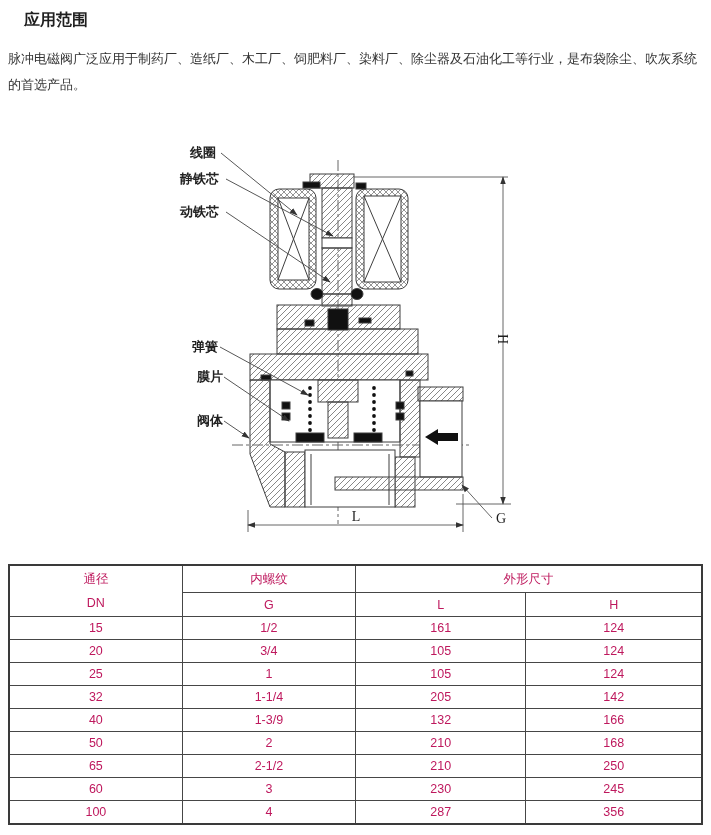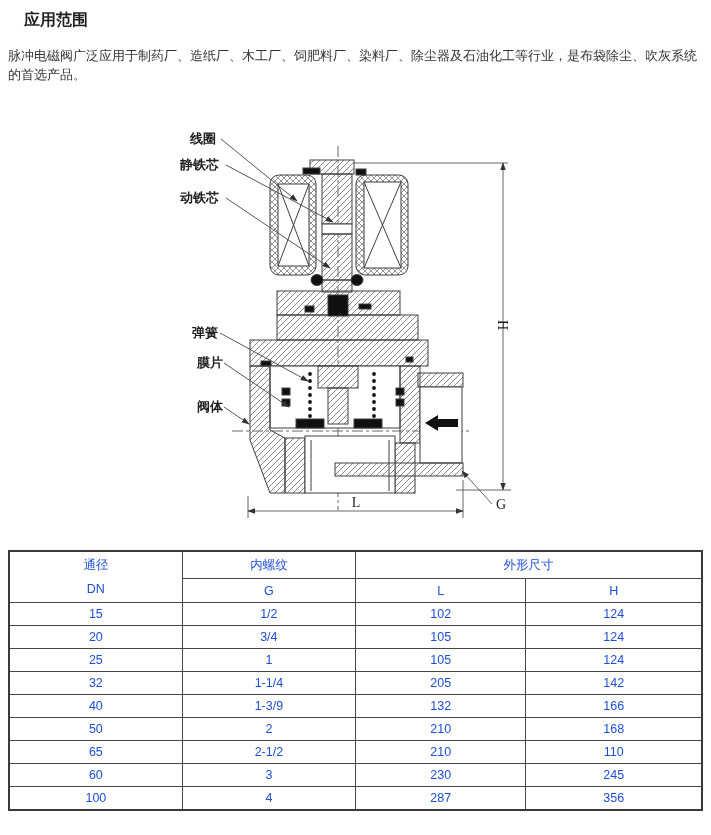--- a/index.html
+++ b/index.html
@@ -1,26 +1,26 @@
 <!DOCTYPE html>
 <html><head>
 <meta charset="utf-8">
 <style>
   html,body{margin:0;padding:0;background:#fff;}
   body{width:711px;height:835px;overflow:hidden;color:#2f2f2f;
        font-family:"Liberation Sans","DejaVu Sans",sans-serif;}
   .wrap{padding:8px 8px 0 8px;}
   .sec-title{font-size:16px;font-weight:700;margin:2px 0 15px 16px;color:#1f1f1f;}
-  .desc{font-size:13px;line-height:19px;margin:0;color:#333;}
+  .desc{font-size:13px;line-height:26px;margin:0;color:#333;}
   .diagram{margin:34px 0 0 162px;width:350px;height:420px;}
   .sec-title2{font-size:15px;font-weight:700;margin:28px 0 0 0;color:#1f1f1f;}
   table.dims{width:695px;margin-top:12px;border-collapse:collapse;table-layout:fixed;
              border:2px solid #3a3a3a;}
   table.dims th,table.dims td{border:1px solid #464646;text-align:center;vertical-align:middle;
-             font-size:12.5px;font-weight:400;color:#1d4ed8;padding:0;}
+             font-size:12.5px;font-weight:400;color:#be185d;padding:0;}
   table.dims thead tr.r1 th{height:26px;}
   table.dims thead tr.r2 th{height:23px;}
   table.dims tbody td{height:22px;}
   .dn-cell div{line-height:24px;}
   svg text.part{font-size:13px;font-weight:700;fill:#222;
        font-family:"Liberation Sans","DejaVu Sans",sans-serif;}
   svg text.dim{font-size:14px;fill:#1d1d1d;font-family:"Liberation Serif","DejaVu Serif",serif;}
 </style>
 </head>
 <body>
@@ -170,21 +170,21 @@
       <tr class="r2">
         <th>G</th>
         <th>L</th>
         <th>H</th>
       </tr>
     </thead>
     <tbody>
       <tr>
         <td>15</td>
         <td>1/2</td>
-        <td>102</td>
+        <td>161</td>
         <td>124</td>
       </tr>
       <tr>
         <td>20</td>
         <td>3/4</td>
         <td>105</td>
         <td>124</td>
       </tr>
       <tr>
         <td>25</td>
@@ -207,21 +207,21 @@
       <tr>
         <td>50</td>
         <td>2</td>
         <td>210</td>
         <td>168</td>
       </tr>
       <tr>
         <td>65</td>
         <td>2-1/2</td>
         <td>210</td>
-        <td>110</td>
+        <td>250</td>
       </tr>
       <tr>
         <td>60</td>
         <td>3</td>
         <td>230</td>
         <td>245</td>
       </tr>
       <tr>
         <td>100</td>
         <td>4</td>

